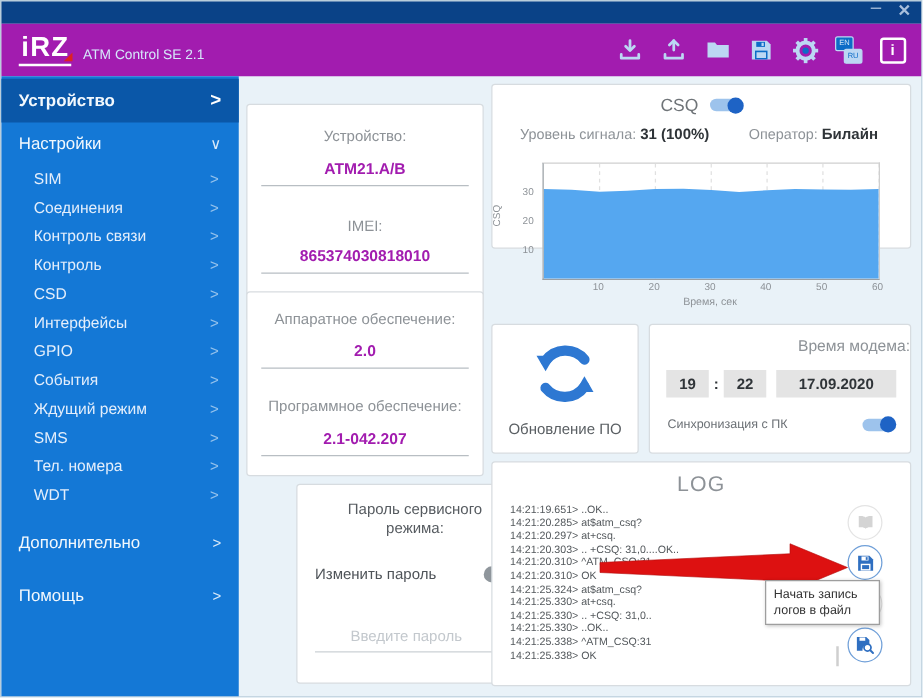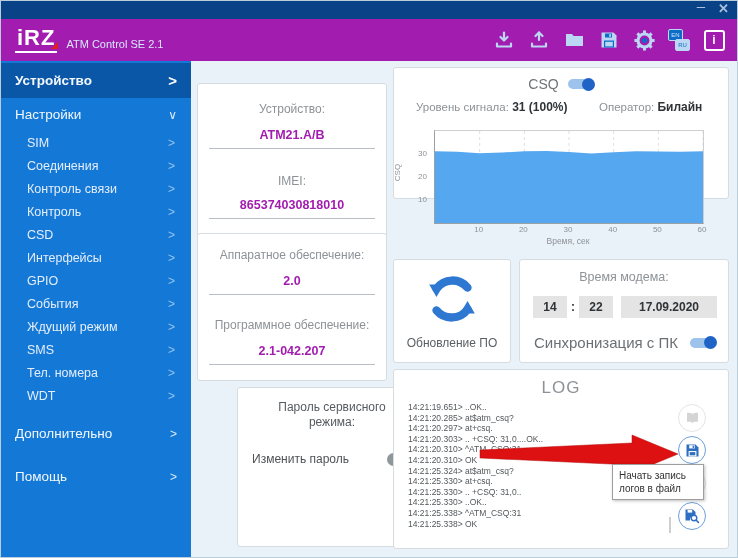--- a/index.html
+++ b/index.html
@@ -73,28 +73,28 @@
   .yticks{position:absolute;left:12px;top:62px;width:24px;height:92px;}
   .yticks span{position:absolute;right:3px;color:#8d9297;font-size:8px;}
   .xticks{position:absolute;left:40px;top:157px;width:268px;height:10px;}
   .xticks span{position:absolute;transform:translateX(-50%);color:#8d9297;font-size:8px;}
   .chart-ylabel{position:absolute;left:-5px;top:100px;color:#8d9297;font-size:8px;transform:rotate(-90deg);}
   .chart-xlabel{position:absolute;left:40px;top:168px;width:268px;text-align:center;color:#8d9297;font-size:8.5px;}
   
   .upd-icon{position:absolute;left:50%;top:10px;transform:translateX(-50%);}
   .upd-label{position:absolute;left:0;top:76px;width:100%;text-align:center;color:#5a5f63;font-size:12px;}
   
-  .time-title{position:absolute;left:0;top:10px;width:100%;text-align:center;color:#8d9297;font-size:12.5px;}
+  .time-title{position:absolute;left:0;top:10px;width:100%;text-align:right;color:#8d9297;font-size:12.5px;}
   .time-row{position:absolute;left:13px;top:36px;width:184px;display:flex;align-items:center;}
   .tbox{background:#e4e4e4;color:#2f3438;font-weight:bold;font-size:12px;height:22px;display:flex;align-items:center;justify-content:center;cursor:text;}
   .tb-h,.tb-m{width:34px;}
   .tb-sep{width:12px;text-align:center;color:#2f3438;font-weight:bold;font-size:12px;display:flex;justify-content:center;}
   .tb-d{width:96px;margin-left:8px;}
   .sync-row{position:absolute;left:14px;top:74px;width:182px;display:flex;align-items:center;justify-content:space-between;}
-  .sync-row .lbl{color:#6b7075;font-size:15px;}
+  .sync-row .lbl{color:#6b7075;font-size:10px;}
   
   .log-title{position:absolute;left:0;top:8px;width:100%;text-align:center;color:#8d9297;font-size:17px;letter-spacing:1px;}
   .log-lines{position:absolute;left:14px;top:32px;width:252px;height:132px;overflow:hidden;font-size:8.5px;line-height:10.6px;color:#53585c;}
   .log-btn{position:absolute;left:284px;width:28px;height:28px;border-radius:50%;background:#fff;display:flex;align-items:center;justify-content:center;cursor:pointer;box-sizing:border-box;}
   .log-btn.dis{border:1.5px solid #e4e4e4;}
   .log-btn.act{border:1.5px solid #6f9fd8;}
   .log-scrollbar{position:absolute;left:275px;top:147px;width:2px;height:16px;background:#cfcfcf;cursor:pointer;}
   .red-arrow{position:absolute;left:0;top:0;pointer-events:none;}
   .tooltip{position:absolute;left:218px;top:94px;width:92px;background:#fff;border:1px solid #9e9e9e;box-shadow:1px 1px 3px rgba(0,0,0,.25);font-size:10px;line-height:13px;color:#333;padding:4px 6px;box-sizing:border-box;}
 </style>
@@ -257,20 +257,21 @@
 
   <div class="card card-pass">
     <div class="pass-title">Пароль сервисного режима:</div>
     <div class="pass-row">
       <span class="lbl">Изменить пароль</span>
       <span class="toggle off">
           <span class="knob"></span>
         </span>
     </div>
     <div class="pass-input-row">
+      <input class="pass-input" type="text" disabled="" placeholder="Введите пароль" style="">
       <span class="eye">
         <svg width="13" height="11" viewBox="0 0 13 11">
             <g stroke="#c3c8cd" stroke-width="1.1" fill="none">
               <path d="M1 5.5C2.3 3.2 4.3 2 6.5 2s4.2 1.2 5.5 3.5C10.7 7.8 8.7 9 6.5 9S2.3 7.8 1 5.5z"></path>
               <circle cx="6.5" cy="5.5" r="1.6"></circle>
               <path d="M2 9.5L11 1.5"></path>
             </g>
           </svg>
       </span>
     </div>
@@ -328,21 +329,21 @@
           <polygon points="6,14 20,14 13,26" fill="#2e78d2"></polygon>
           <polygon points="50,42 36,42 43,30" fill="#2e78d2"></polygon>
         </svg>
     </span>
     <span class="upd-label">Обновление ПО</span>
   </div>
 
   <div class="card card-time">
     <div class="time-title">Время модема:</div>
     <div class="time-row">
-      <span class="tbox tb-h">14</span>
+      <span class="tbox tb-h">19</span>
       <span class="tb-sep">:</span>
       <span class="tbox tb-m">22</span>
       <span class="tbox tb-d">17.09.2020</span>
     </div>
     <div class="sync-row">
       <span class="lbl">Синхронизация с ПК</span>
       <span class="toggle on">
           <span class="knob"></span>
         </span>
     </div>

